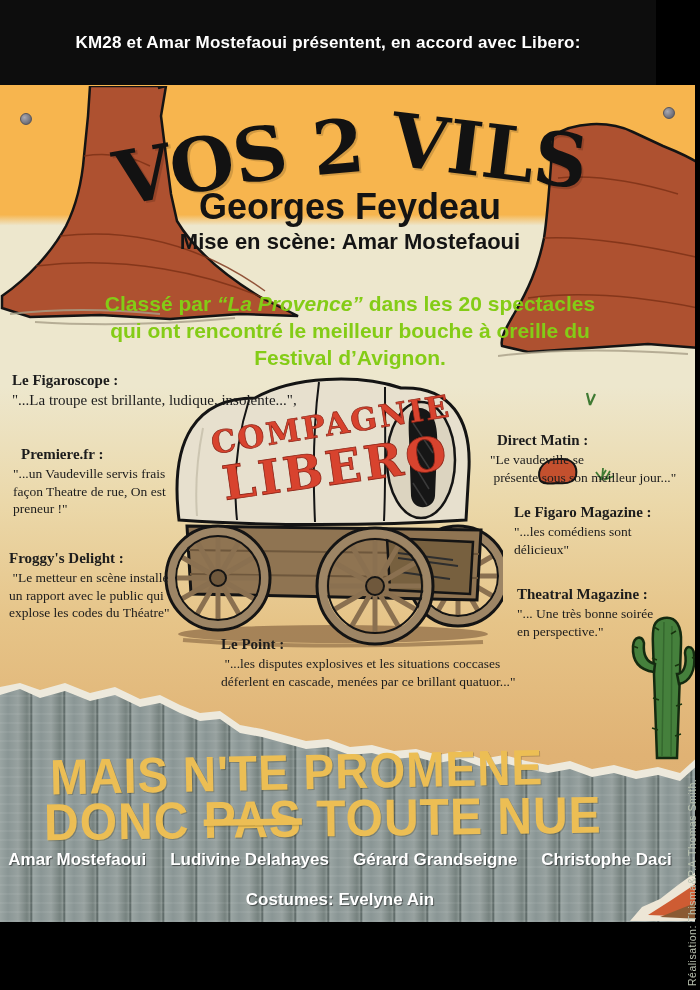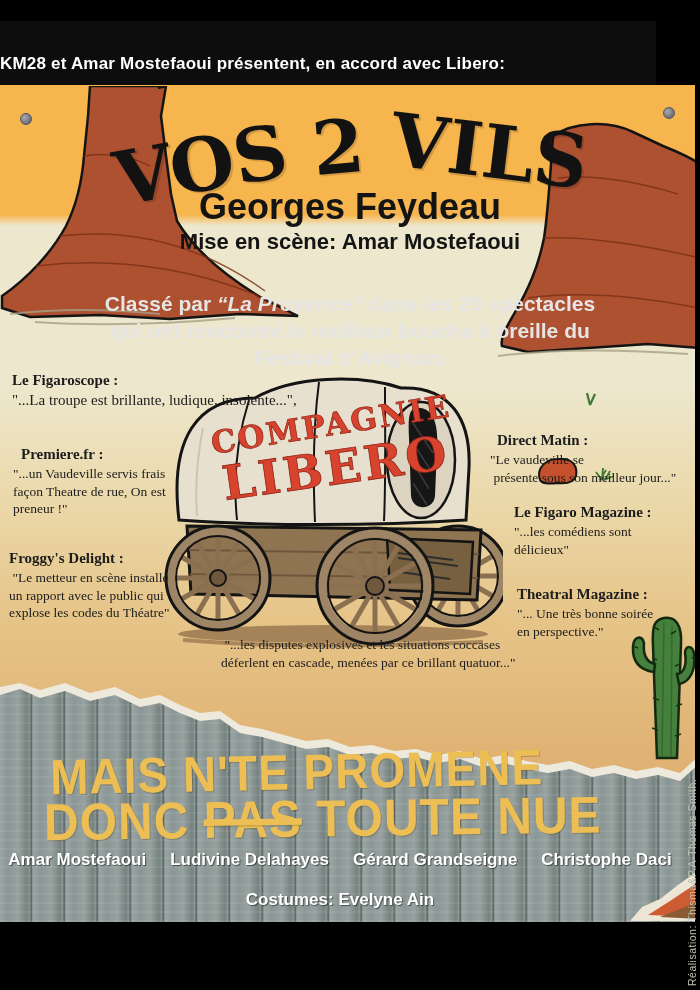--- a/index.html
+++ b/index.html
@@ -1,20 +1,20 @@
 <!DOCTYPE html>
 <html><head>
 <meta charset="utf-8">
 <style>
   html,body{margin:0;padding:0;background:#000;}
   .stage{position:relative;width:700px;height:990px;background:#000;overflow:hidden;
          font-family:"Liberation Sans",sans-serif;}
   
   .top-bar{position:absolute;left:0;top:0;width:656px;height:85px;background:#0d0d0d;
-           display:flex;align-items:center;justify-content:flex-start;margin-top:21px;}
+           display:flex;align-items:center;justify-content:center;}
   .top-bar span{color:#fff;font-weight:bold;font-size:17px;letter-spacing:.2px;}
   
   .poster-bg{position:absolute;left:0;top:85px;width:700px;height:837px;
     background:linear-gradient(180deg,
       #F7B54E 0%, #F7B54E 15.5%,
       #EDE7CD 16.8%, #EDE7CD 36%,
       #EBD8A9 50%,
       #E6C488 64%,
       #E0B274 80%, #DCAE6E 100%);}
   .layer{position:absolute;}
@@ -29,21 +29,21 @@
   .title span{display:inline-block;text-shadow:2px 2px 0 rgba(0,0,0,.15);}
   .t-vos {transform:rotate(-10deg) translateY(10px);}
   .t-2   {transform:rotate(-5deg)  translateY(-8px);}
   .t-vils{transform:rotate(7deg)   translateY(-4px);}
   .author{position:absolute;left:0;top:186px;width:700px;text-align:center;z-index:4;
           font-weight:bold;font-size:36px;color:#141414;}
   .direction{position:absolute;left:0;top:229px;width:700px;text-align:center;z-index:4;
              font-weight:bold;font-size:22px;color:#141414;}
   
   .provence{position:absolute;left:50px;top:291px;width:600px;text-align:center;z-index:4;
-            color:#e5e5e5;font-weight:bold;font-size:21px;line-height:1.28;white-space:pre-wrap;}
+            color:#84cc16;font-weight:bold;font-size:21px;line-height:1.28;white-space:pre-wrap;}
   .provence .it{font-style:italic;}
   
   .review{position:absolute;z-index:5;color:#1c1c1c;font-family:"Liberation Serif",serif;}
   .review .src{font-weight:bold;margin:0 0 2px 0;font-size:15px;}
   .review .quote{margin:0;white-space:pre-wrap;font-size:13.5px;line-height:1.3;}
   .rv-figaroscope{left:12px;top:372px;width:360px;}
   .rv-figaroscope .quote{font-size:15px;}
   .rv-direct{left:490px;top:384px;width:210px;margin-top:48px;}
   .rv-direct .src{padding-left:7px;}
   .rv-premiere{left:13px;top:446px;width:190px;}
@@ -144,20 +144,21 @@
     <p class="quote"> "Le metteur en scène installe
 un rapport avec le public qui
 explose les codes du Théatre"</p>
   </div>
   <div class="review rv-theatral">
     <p class="src">Theatral Magazine :</p>
     <p class="quote">"... Une très bonne soirée
 en perspective."</p>
   </div>
   <div class="review rv-lepoint">
+    <p class="src">Le Point :</p>
     <p class="quote"> "...les disputes explosives et les situations coccases
 déferlent en cascade, menées par ce brillant quatuor..."</p>
   </div>
 
   <svg class="layer" style="left:163px;top:368px;z-index:4;" width="340" height="285" viewBox="0 0 340 285">
     <ellipse cx="170" cy="266" rx="155" ry="9" fill="#8a6844" opacity="0.7"></ellipse>
     <path d="M20,272 q120,10 300,2" stroke="#7a5a38" stroke-width="4" fill="none" opacity="0.55"></path>
 
     <g>
       <g stroke="#8a7050" stroke-width="5">

